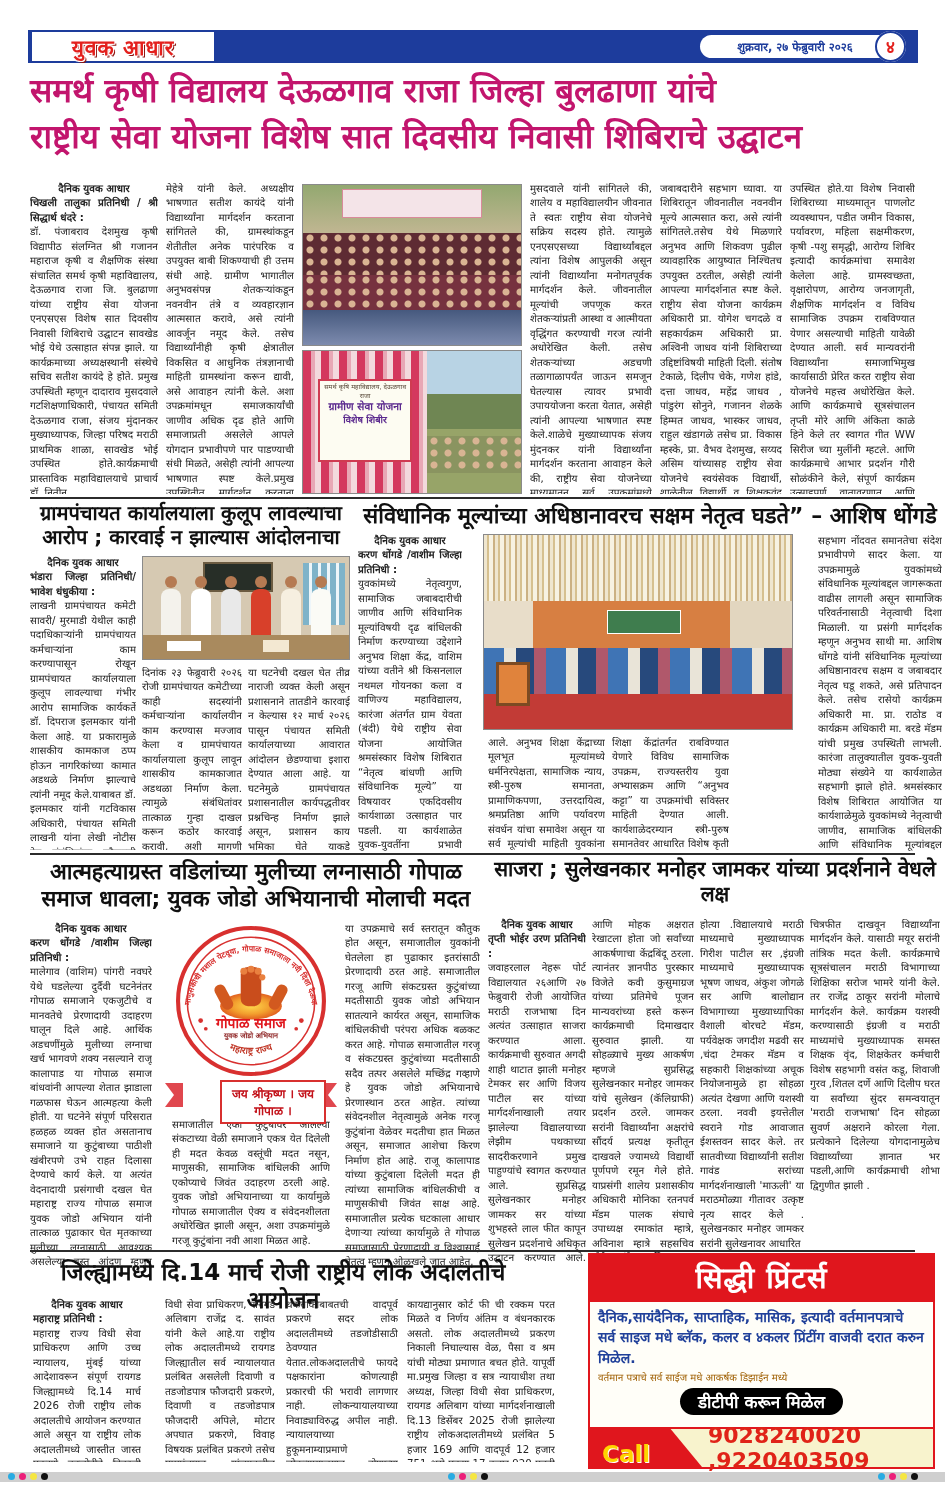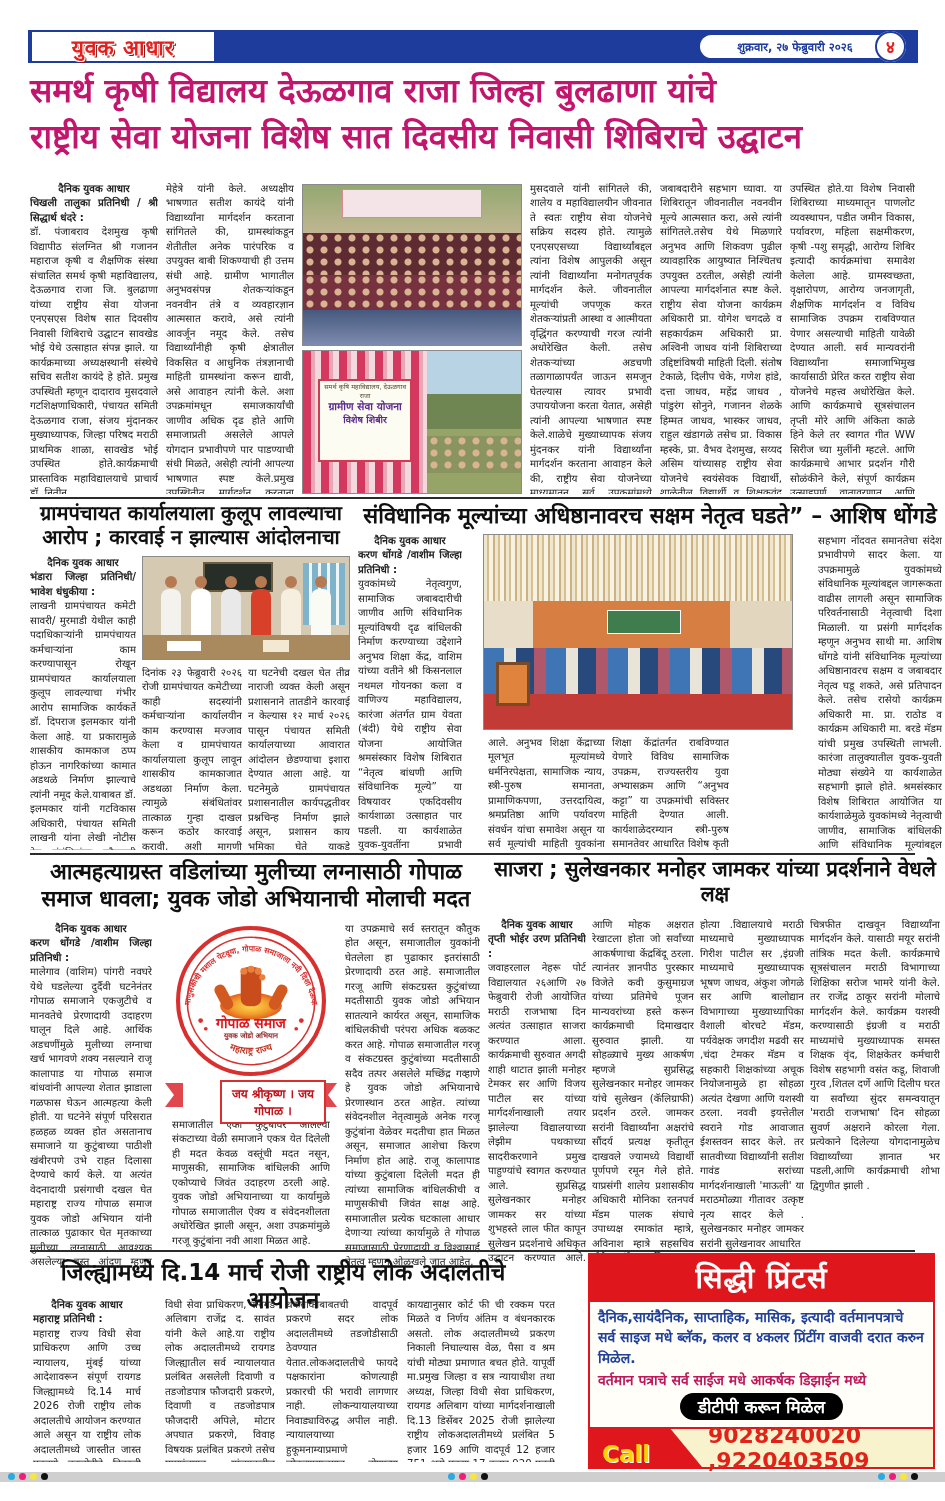--- a/index.html
+++ b/index.html
@@ -42,21 +42,21 @@
   
   .ribbon-wrap { position:absolute;padding-left:44px; }
   .tail { position:absolute; top:3px; width:0; height:0; border-style:solid; }
   .tail-l { left:-11px; border-width:12px 9px; border-color:#e0474e #e0474e #e0474e transparent; }
   .tail-r { right:-11px; border-width:12px 9px; border-color:#e0474e transparent #e0474e #e0474e; }
   .ribbon-strip { position:relative; background:#fff; border:2px solid #d8302f; color:#c3131b; font-weight:800; font-size:12px; text-align:center; padding:3px 2px; z-index:2; }
   
   .ad-box { position:absolute; left:588px; top:1253px; width:347px; height:216px; background:#fffef8; border:2.5px solid #e0161d; }
   .ad-title { height:47px; background:#e0161d; color:#ffffff; font-size:29px; font-weight:900; text-align:center; line-height:47px; letter-spacing:1px; }
   .ad-blue { padding:5px 8px 0 8px; color:#20409a; font-size:14px; font-weight:700; line-height:1.45; text-align:left; }
-  .ad-maroon { padding:2px 8px 0 8px; color:#be185d; font-size:14px; font-weight:700; }
+  .ad-maroon { padding:2px 8px 0 8px; color:#a16207; font-size:10px; font-weight:400; }
   .ad-pill { display:block; margin:4px auto 2px auto; width:max-content; background:#000; color:#fff; border-radius:15px; padding:2px 18px; font-size:17px; font-weight:800; }
   .ad-call-band { position:absolute; left:0; bottom:0; width:100%; height:40px; background:#f8f3cd; border-top:2px solid #e0161d; }
   .ad-call-red { position:absolute; left:0; top:0; width:112px; height:100%; background:#e0161d; clip-path:polygon(0 0,72% 0,100% 100%,0 100%); display:flex; align-items:flex-end; padding-left:12px; }
   .ad-call-txt { color:#ffd400; font-size:23px; font-weight:900; text-shadow:1px 1px 0 #fff; }
   .ad-phones { position:absolute; left:118px; top:0; right:4px; height:100%; display:flex; align-items:center; justify-content:center; color:#e02318; font-size:22px; font-weight:800; }
   
   .regbar { position:absolute; left:0; top:1472px; width:945px; height:10px; background:#cfcfcf; }
   .dots { position:absolute; top:1473px; display:flex; gap:4px; }
   .dot { width:7px; height:7px; border-radius:50%; }
 </style>

